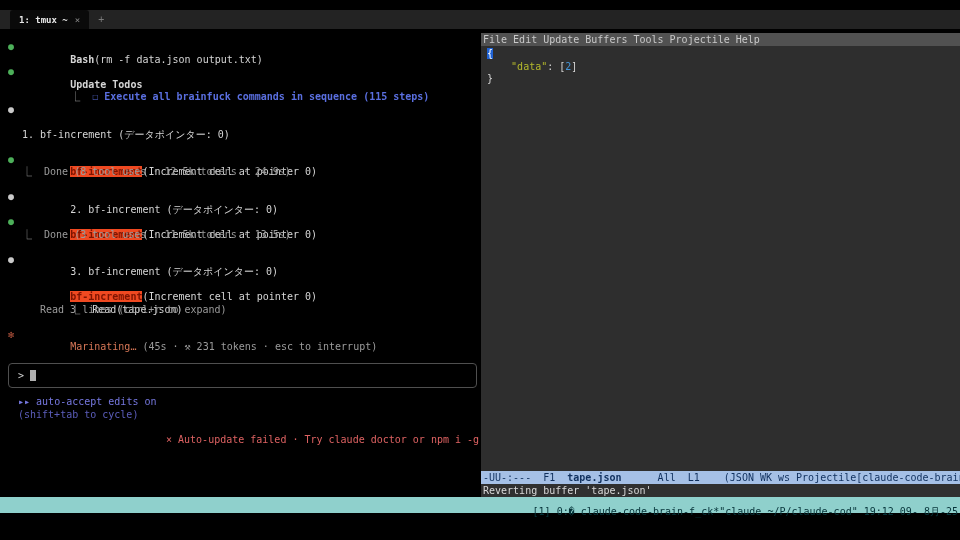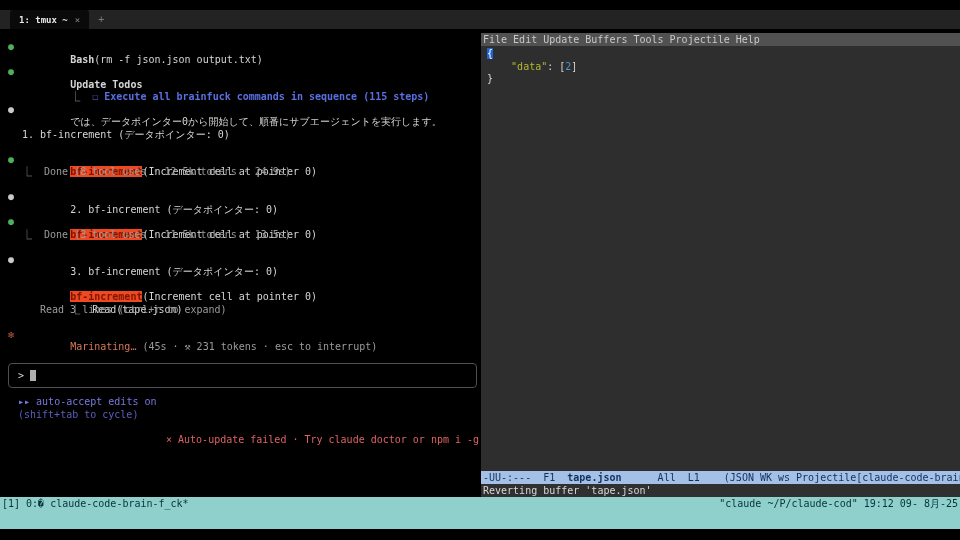--- a/index.html
+++ b/index.html
@@ -58,54 +58,54 @@
   .ecursor { background:#1f62d4; color:#fff; }
   .key { color:#b4b82c; }
   .num { color:#4596d9; }
   .modeline { height:13px; line-height:13px; background:#a5c0e6; color:#10305e;
               white-space:pre; overflow:hidden; padding-left:2px; }
   .modeline .file { font-weight:bold; }
   .echo { height:13px; line-height:13px; background:#303030; color:#d8d8d8;
           white-space:pre; padding-left:2px; }
 
   
-  .tmuxbar { position:absolute; top:497px; left:0; width:960px; height:32px;
-             background:#8fd0cc; color:#063339; display:flex; justify-content:space-between;
-             line-height:14px; white-space:pre; padding:0 2px; }
+  .tmuxbar { position:absolute; top:497px; left:0; width:960px; height:16px;
+             background:#8fd0cc; color:#063339; display:flex; justify-content:flex-end;
+             line-height:14px; white-space:pre; padding:8px 2px; }
 </style>
 </head>
 <body>
 
 <div id="stage">
 
   <div class="tabbar">
     <div class="tab">
       <span>1: tmux ~</span>
       <span class="close">×</span>
     </div>
     <div class="newtab">+</div>
   </div>
 
   <div class="main">
 
     <div class="left-pane">
 
       <div class="line">
-        <span class="bullet green">●</span><span class="b">Bash</span><span>(rm -f json.json output.txt)</span>
+        <span class="bullet green">●</span><span class="b">Bash</span><span>(rm -f data.json output.txt)</span>
       </div>
 
       <div class="line mt">
         <span class="bullet green">●</span><span class="b">Update Todos</span>
       </div>
       <div class="line">
         <span class="g">⎿  </span><span class="todo">☐ Execute all brainfuck commands in sequence (115 steps)</span>
       </div>
 
       <div class="line mt">
-        <span class="bullet white-dot">●</span><span>では、データポインター0から開始して、順番にサブエージェントを実行します。</span>
+        <span class="bullet white-dot">●</span>
       </div>
 
       <div class="line mt">1. bf-increment (データポインター: 0)</div>
 
       <div class="line mt">
         <span class="bullet green">●</span><span class="hl">bf-increment</span><span>(Increment cell at pointer 0)</span>
       </div>
       <div class="line g">⎿  Done (8 tool uses · 12.5k tokens · 24.9s)</div>
 
       <div class="line mt">

